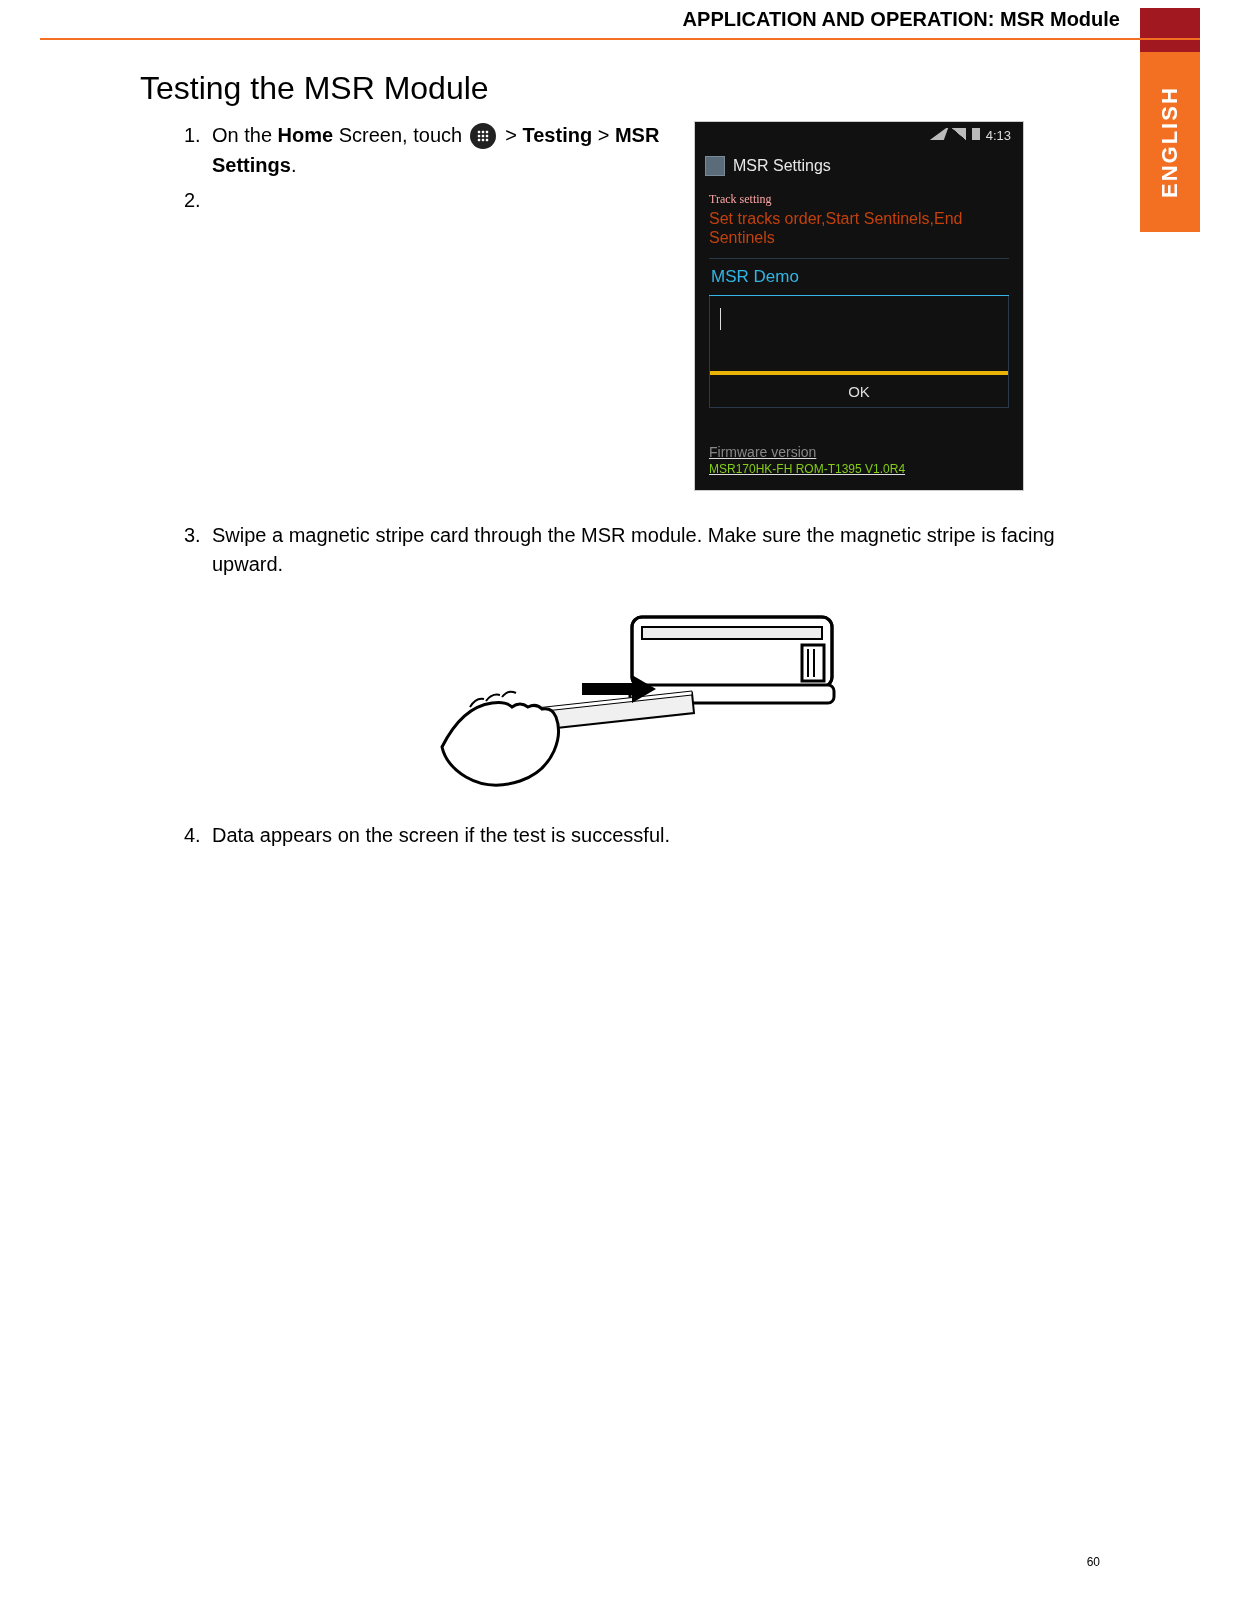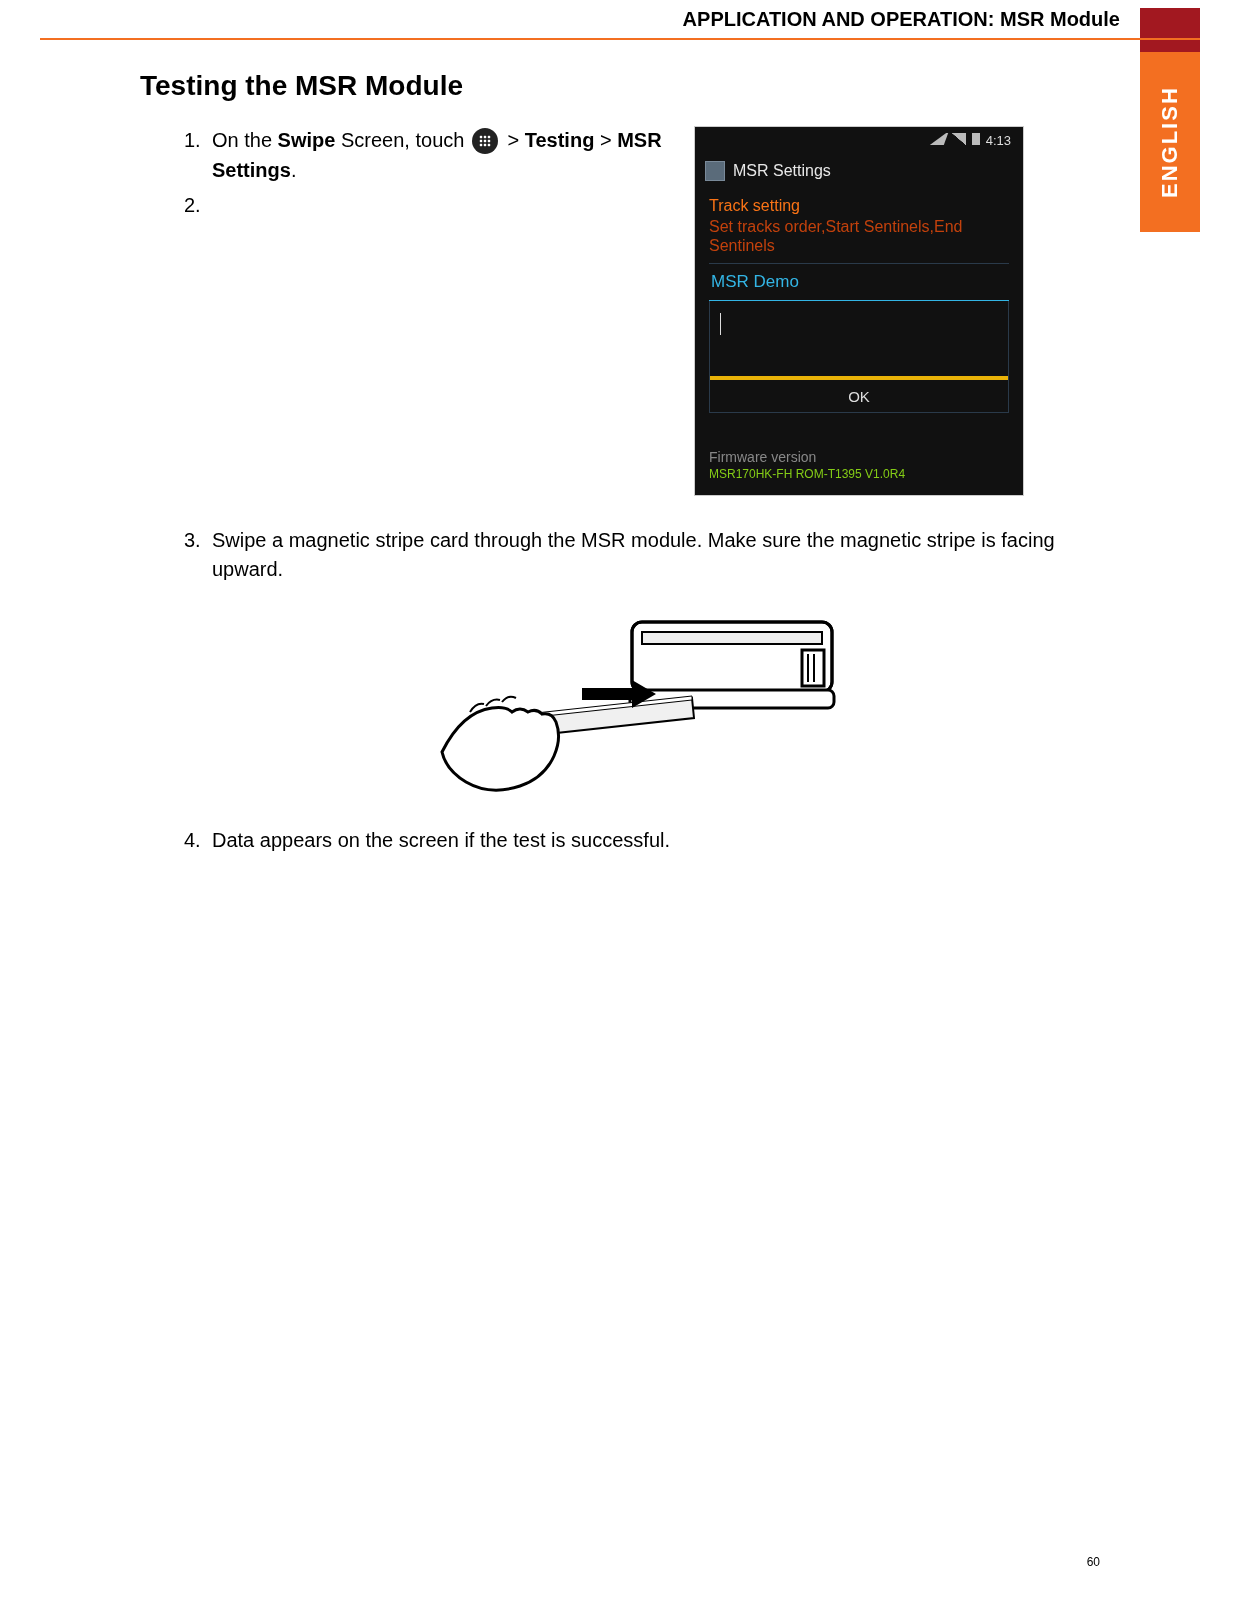--- a/index.html
+++ b/index.html
@@ -12,21 +12,21 @@
 
   .hr-line { position: absolute; top: 38px; left: 40px; right: 40px; border-top: 2px solid #f36f21; }
 
   .side-tab { position: absolute; top: 52px; right: 40px; width: 60px; height: 180px;
               background: #f36f21; color: #fff; font-weight: bold; font-size: 22px;
               display: flex; align-items: center; justify-content: center;
               writing-mode: vertical-rl; transform: rotate(180deg); letter-spacing: 2px; }
 
   .content { position: absolute; top: 70px; left: 140px; right: 140px; }
 
-  .section-title { font-weight: bold; font-size: 28px; margin-bottom: 24px; }
+  .section-title { font-weight: normal; font-size: 32px; margin-bottom: 14px; }
 
   .step-block { position: relative; margin-left: 44px; }
   .step { font-size: 20px; line-height: 1.45; margin-bottom: 6px; padding-left: 28px; position: relative; }
   .step .num { position: absolute; left: 0; top: 0; }
   .step .txt { display: inline; }
   .b { font-weight: bold; }
 
   .apps-icon { display: inline-flex; vertical-align: middle; width: 26px; height: 26px; border-radius: 50%;
                background: #222; position: relative; margin: 0 4px 2px 2px; }
   .apps-icon::before { content: ""; position: absolute; inset: 5px; background:
@@ -46,30 +46,30 @@
 
   
   .phone { width: 330px; height: 370px; border: 1px solid #ccc; background: #111; position: relative;
            font-family: Arial, sans-serif; color: #ddd; padding: 10px; }
   .phone .statusbar { position: absolute; top: 6px; right: 12px; left: 1px; height: 20px;
                       display: flex; justify-content: flex-end; gap: 6px; font-size: 13px; color: #ddd; }
   .phone .ab { position: absolute; top: 28px; left: 10px; right: 10px; height: 32px;
                display: flex; align-items: center; gap: 8px; color: #e8e8e8; font-size: 16px; }
   .phone .ab .ico { width: 20px; height: 20px; background: #5a6b7a; border: 1px solid #7a8a99; }
   .phone .sec1 { position: absolute; top: 70px; left: 14px; right: 14px; }
-  .phone .track-h { color: #f97316; font-size: 16px; }
+  .phone .track-h { color: #fca5a5; font-size: 12px; font-family: Liberation Serif, serif; }
   .phone .track-sub { color: #c2410c; font-size: 16px; margin-top: 2px; line-height: 1.2; }
   .phone .demo { position: absolute; top: 136px; left: 14px; right: 14px; }
   .phone .demo-title { color: #33b5e5; font-size: 17px; padding: 8px 2px; border-top: 1px solid #2a3a4a; border-bottom: 1px solid #33b5e5; }
   .phone .demo-box { height: 112px; border: 1px solid #2a3a4a; border-top: none; position: relative; }
   .phone .cursor { position: absolute; left: 10px; top: 12px; width: 1px; height: 22px; background: #ddd; }
   .phone .ok { position: absolute; bottom: 0; left: 0; right: 0; height: 36px;
                border-top: 4px solid #eab308; display: flex; align-items: center; justify-content: center;
                color: #ddd; font-size: 15px; }
-  .phone .fw { position: absolute; left: 14px; right: 14px; top: 322px; }
+  .phone .fw { position: absolute; left: 14px; right: 14px; top: 322px; text-decoration: underline; }
   .phone .fw-h { color: #888; font-size: 14px; }
   .phone .fw-v { color: #84cc16; font-size: 12px; margin-top: 2px; }
   .phone .wifi, .phone .sig, .phone .batt { width: 14px; height: 12px; display: inline-block; }
   .phone .wifi { border-left: 12px solid transparent; border-bottom: 12px solid #bbb; border-right: 0 solid transparent; transform: skewX(-20deg); }
   .phone .sig { background: linear-gradient(to top right, transparent 48%, #bbb 50%); }
   .phone .batt { width: 8px; background: #bbb; border: 1px solid #bbb; }
 
   .step3 { margin-top: 30px; }
   .swipe-fig { margin: 18px auto 0; display: block; }
   .swipe-fig-wrap { text-align: center; }
@@ -94,21 +94,21 @@
   <div class="content">
     <div class="section-title">Testing the MSR Module</div>
 
     <div class="step-block">
       <div class="steps12-row">
         <div class="steps12-text">
 
           <div class="step">
             <span class="num">1.</span>
             <span class="txt">
-              <span>On the </span><span class="b">Swipe</span><span> Screen, touch </span><span class="apps-icon"></span><span>  &gt; </span><span class="b">Testing</span><span> &gt; </span><span class="b">MSR Settings</span><span>.</span>
+              <span>On the </span><span class="b">Home</span><span> Screen, touch </span><span class="apps-icon"></span><span>  &gt; </span><span class="b">Testing</span><span> &gt; </span><span class="b">MSR Settings</span><span>.</span>
             </span>
           </div>
 
           <div class="step">
             <span class="num">2.</span>
           </div>
         </div>
 
         <div class="phone">
           <div class="statusbar">

